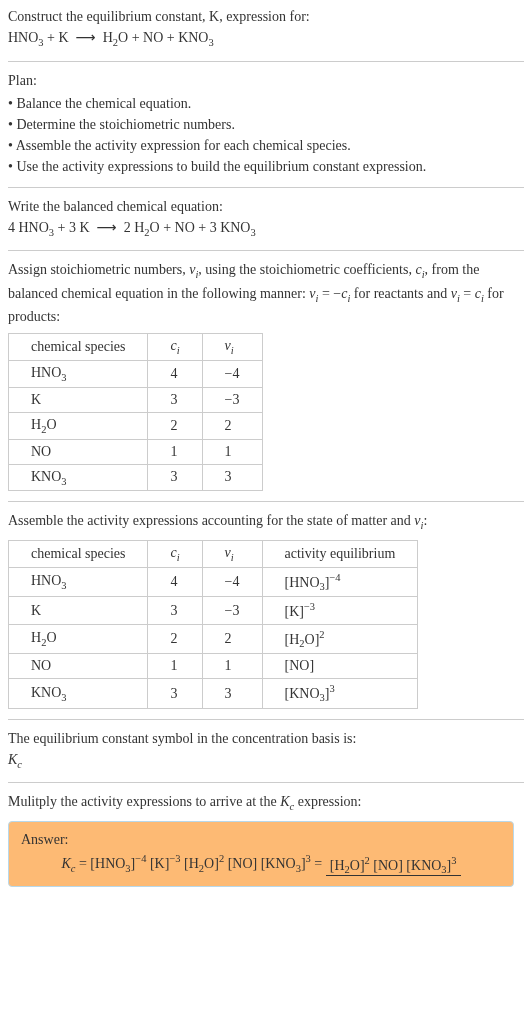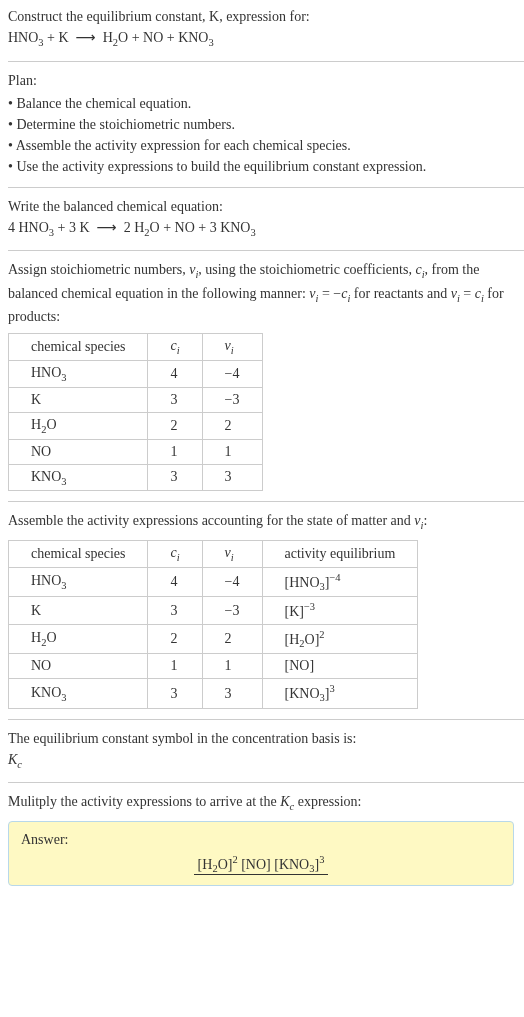--- a/index.html
+++ b/index.html
@@ -38,21 +38,21 @@
   table.data th, table.data td {
     border: 1px solid #cccccc;
     padding: 4px 22px;
     text-align: left;
     font-weight: normal;
     font-family: Georgia, 'Times New Roman', serif;
     font-size: 14px;
     white-space: nowrap;
   }
   .answer-box {
-    background: #fef9c3;
+    background: #fdba74;
     border: 1px solid #b8d8ea;
     border-radius: 4px;
     padding: 10px 12px;
     margin-top: 6px;
     display: inline-block;
     min-width: 480px;
   }
   .answer-label {
     margin-bottom: 6px;
   }
@@ -184,18 +184,19 @@
 <div class="section">
   <div class="line">The equilibrium constant symbol in the concentration basis is:</div>
   <div class="line"><i>K<sub>c</sub></i></div>
 </div>
 
 <div class="section">
   <div class="line">Mulitply the activity expressions to arrive at the <i>K<sub>c</sub></i> expression:</div>
   <div class="answer-box">
     <div class="answer-label">Answer:</div>
     <div class="eq-center">
+      <span><i>K<sub>c</sub></i> = [HNO<sub>3</sub>]<sup>−4</sup> [K]<sup>−3</sup> [H<sub>2</sub>O]<sup>2</sup> [NO] [KNO<sub>3</sub>]<sup>3</sup> = </span>
       <span class="frac">
         <span class="num">[H<sub>2</sub>O]<sup>2</sup> [NO] [KNO<sub>3</sub>]<sup>3</sup></span>
       </span>
     </div>
   </div>
 </div>
 
 </body></html>

